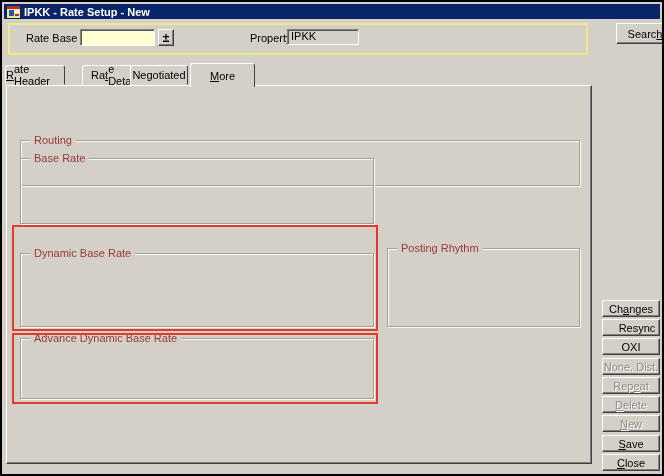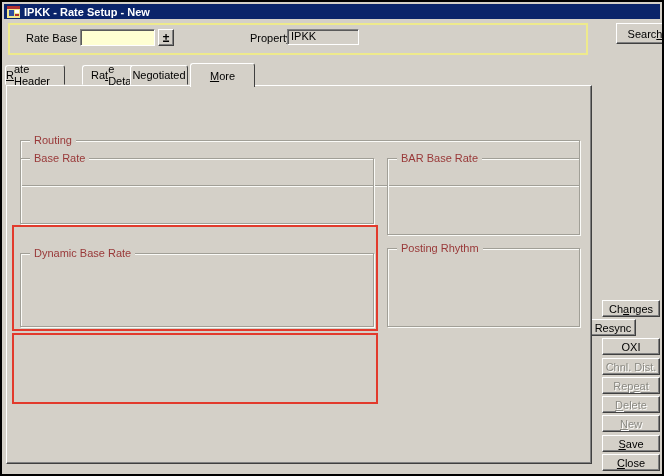--- a/index.html
+++ b/index.html
@@ -150,23 +150,20 @@
       </span>
   </div>
   <span class="label r" style="left:220px;top:186px;width:42px;">Rounding</span>
   <div class="combo" style="left:265px;top:183px;width:84px;height:17px;">
     <span class="txt">None</span>
     <span class="dd">
         <span>▼</span>
       </span>
   </div>
 
-  <div class="group" style="left:385px;top:156px;width:193px;height:77px;">
-    <span class="group-title">BAR Base Rate</span>
-  </div>
   <div class="checkbox" style="left:425px;top:166px;"></div>
   <span class="label" style="left:441px;top:167px;">BAR Based</span>
   <span class="label r" style="left:380px;top:185px;width:41px;">Amount</span>
   <input class="field" style="left: 425px; top: 182px; width: 41px; height: 16px;" value="">
   <div class="combo" style="left:473px;top:182px;width:62px;height:17px;">
     <span class="txt">Flat</span>
     <span class="dd">
         <span>▼</span>
       </span>
   </div>
@@ -213,38 +210,41 @@
     <span class="group-title">Posting Rhythm</span>
   </div>
   <span class="label r" style="left:388px;top:262px;width:67px;">Posting Rhythm</span>
   <div class="combo" style="left:458px;top:259px;width:85px;height:17px;">
     <span class="txt"></span>
     <span class="dd">
         <span>▼</span>
       </span>
   </div>
 
+  <div class="group" style="left:18px;top:336px;width:354px;height:61px;">
+    <span class="group-title">Advance Dynamic Base Rate</span>
+  </div>
   <span class="label r" style="left:50px;top:348px;width:52px;">Base Rate</span>
   <input class="field" style="left: 105px; top: 345px; width: 66px; height: 16px;" value="">
   <div class="lov" style="left:173px;top:345px;width:16px;height:16px;">
       <span>±</span>
     </div>
   <span class="label r" style="left:220px;top:348px;width:42px;">Rounding</span>
   <div class="combo" style="left:265px;top:345px;width:84px;height:17px;">
     <span class="txt">None</span>
     <span class="dd">
         <span>▼</span>
       </span>
   </div>
   <div class="checkbox" style="left:105px;top:363px;"></div>
   <span class="label" style="left:121px;top:364px;">Compare with Rate Detail</span>
 
   <button class="btn" style="left:600px;top:298px;width:58px;height:17px;">Ch<u>a</u>nges</button>
-  <button class="btn" style="left:576px;top:317px;width:58px;height:17px;padding-left:12px;">Resync</button>
+  <button class="btn" style="left:600px;top:317px;width:58px;height:17px;padding-left:12px;">Resync</button>
   <button class="btn" style="left:600px;top:336px;width:58px;height:17px;">OXI</button>
-  <button class="btn disabled" style="left:600px;top:356px;width:58px;height:17px;">Chnl. Dist.</button>
+  <button class="btn disabled" style="left:600px;top:356px;width:58px;height:17px;">None. Dist.</button>
   <button class="btn disabled" style="left:600px;top:375px;width:58px;height:17px;">Rep<u>e</u>at</button>
   <button class="btn disabled" style="left:600px;top:394px;width:58px;height:17px;"><u>D</u>elete</button>
   <button class="btn disabled" style="left:600px;top:413px;width:58px;height:17px;"><u>N</u>ew</button>
   <button class="btn" style="left:600px;top:433px;width:58px;height:17px;"><u>S</u>ave</button>
   <button class="btn" style="left:600px;top:452px;width:58px;height:17px;"><u>C</u>lose</button>
 
 </div>
 
 </body></html>

